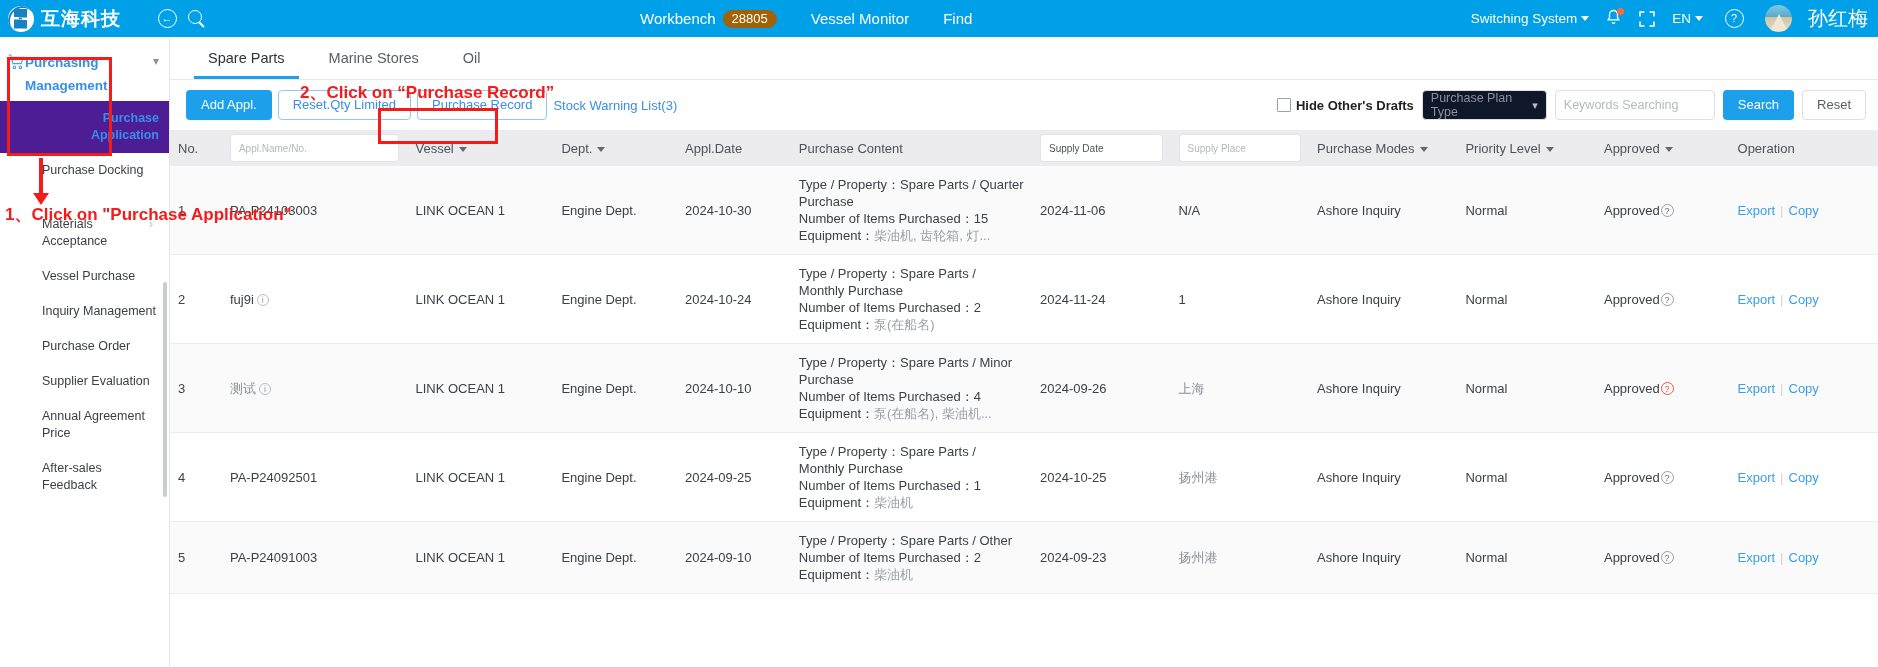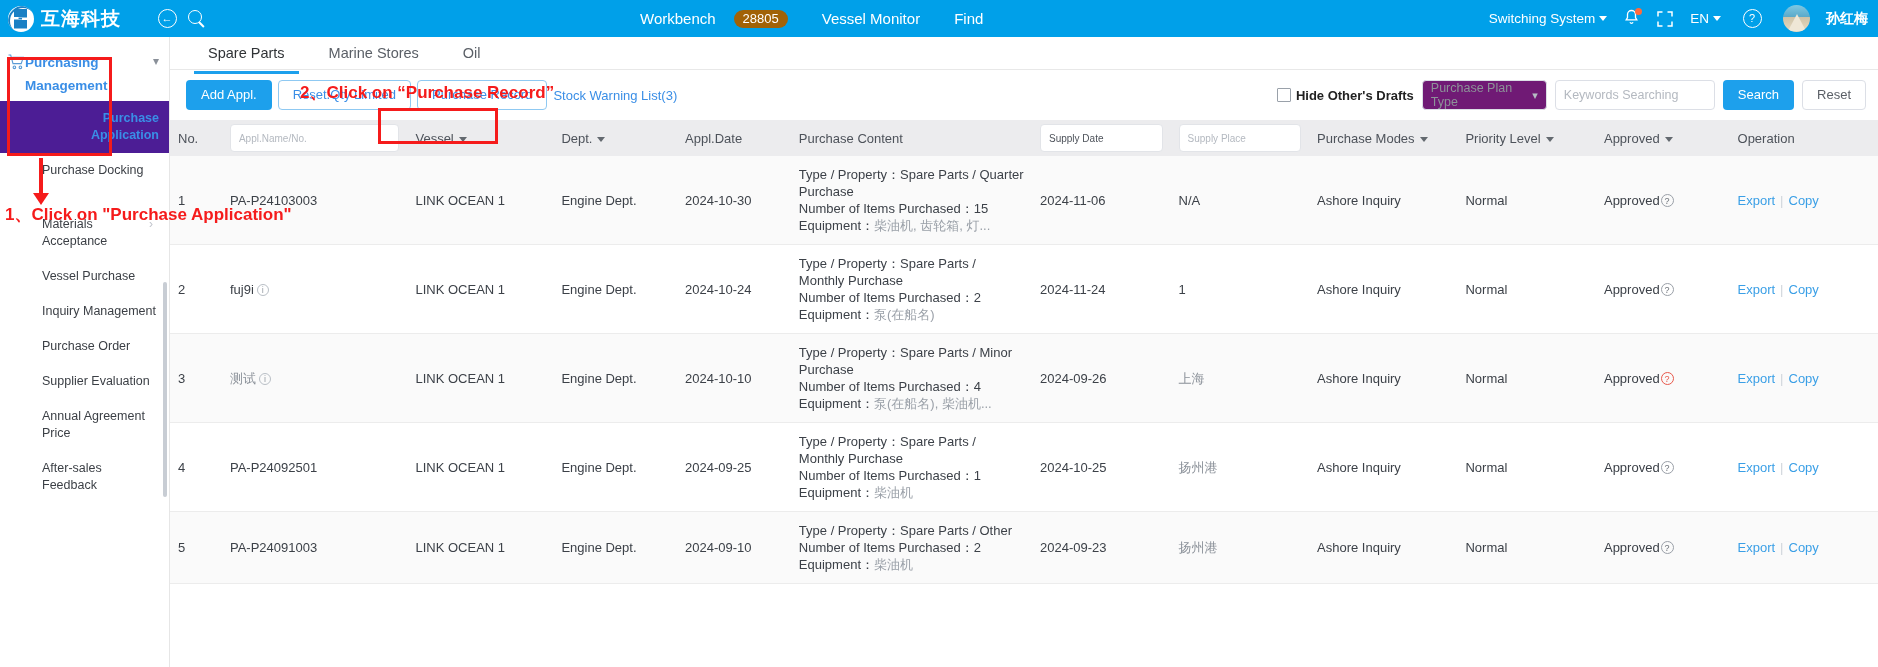--- a/index.html
+++ b/index.html
@@ -53,21 +53,21 @@
   }
   .search-glyph:after{
     content:""; position:absolute; left:11px; top:11px; width:7px;height:1.8px;
     background:#fff; transform:rotate(45deg); transform-origin:left center;
   }
 
   .nav-center {
     position:absolute; left:640px; top:0; height:37px;
     display:flex; align-items:center; gap:34px;
   }
-  .nav-item { font-size:15px; color:#fff; cursor:pointer; display:flex; align-items:center; gap:18px;}
+  .nav-item { font-size:15px; color:#fff; cursor:pointer; display:flex; align-items:center; gap:7px;}
   .badge-pill {
     background:#a16207; color:#fff; border-radius:11px;
     padding:1px 9px; font-size:13px; line-height:16px;
   }
 
   .nav-right {
     position:absolute; right:10px; top:0; height:37px;
     display:flex; align-items:center; gap:16px;
   }
   .nav-right .txt { font-size:13.5px; cursor:pointer; display:flex; align-items:center; gap:4px;}
@@ -79,21 +79,21 @@
   .avatar {
     width:27px;height:27px;border-radius:50%;
     background:linear-gradient(180deg,#7ec8e3 0%,#5aa9c9 45%,#cfc3a8 46%,#e8dcc2 100%);
     position:relative; overflow:hidden; flex:0 0 auto;
   }
   .avatar:after{
     content:""; position:absolute; left:50%; top:35%; transform:translateX(-50%);
     width:0;height:0;border-left:9px solid transparent;border-right:9px solid transparent;
     border-bottom:17px solid #efe7d6;
   }
-  .user-name { font-size:14px; font-weight:bold; }
+  .user-name { font-size:20px; font-weight:normal; }
 
   
   .body-wrap { display:flex; height:630px; }
 
   
   .sidebar {
     width:170px; flex:0 0 170px; background:#fff;
     border-right:1px solid #e6e6e6; position:relative;
     height:630px; overflow:hidden;
   }
@@ -110,21 +110,21 @@
   .side-item.active { background:#4c1d95; color:#3a8ee6; font-weight:bold; text-align:right;}
   .side-item .arrow-r { position:absolute; right:16px; top:50%; transform:translateY(-50%); color:#c0c4cc; font-size:12px;}
   .side-scroll {
     position:absolute; right:2px; top:245px; width:4px; height:215px;
     background:#c8cdd4; border-radius:2px;
   }
 
   
   .main { flex:1; position:relative; background:#fff; height:630px; overflow:hidden;}
   .tabs {
-    height:33px; display:flex; align-items:center; gap:0px; padding-left:16px;
+    height:43px; display:flex; align-items:center; gap:0px; padding-left:16px;
     border-bottom:1px solid #e8e8e8; background:#fff;
   }
   .tab {
     padding:0 22px; height:42px; line-height:42px; font-size:14.5px; color:#5a5f66; cursor:pointer;
     position:relative;
   }
   .tab.active { color:#303336; }
   .tab.active:after{
     content:""; position:absolute; left:8px; right:8px; bottom:0; height:3px; background:#1da0ec;
   }
@@ -136,21 +136,21 @@
     height:30px; line-height:28px; padding:0 14px; border-radius:4px; font-size:13px;
     cursor:pointer; border:1px solid transparent; white-space:nowrap;
   }
   .btn-primary { background:#1da0ec; color:#fff; }
   .btn-outline { background:#fff; color:#3a8ee6; border-color:#8fc9f2; }
   .link-blue { color:#3a8ee6; font-size:13px; cursor:pointer;}
   .tb-right { margin-left:auto; display:flex; align-items:center; gap:8px;}
   .chk-wrap { display:flex; align-items:center; gap:5px; font-size:13px; font-weight:bold; color:#222;}
   .chk-box { width:14px;height:14px;border:1px solid #9aa1aa; background:#fff; border-radius:1px;}
   .select-box {
-    width:125px; height:30px; border:1px solid #dcdfe6; border-radius:4px; background:#701a75;
+    width:125px; height:30px; border:1px solid #dcdfe6; border-radius:4px; background:#0f172a;
     display:flex; align-items:center; padding:0 8px; font-size:12.5px; color:#8d9299;
     position:relative;
   }
   .select-box .cd { position:absolute; right:8px; color:#b6bcc4; font-size:11px;}
   .text-input {
     width:160px; height:30px; border:1px solid #dcdfe6; border-radius:4px; background:#fff;
     display:flex; align-items:center; padding:0 8px; font-size:12.5px; color:#b4b9c0;
   }
 
   

